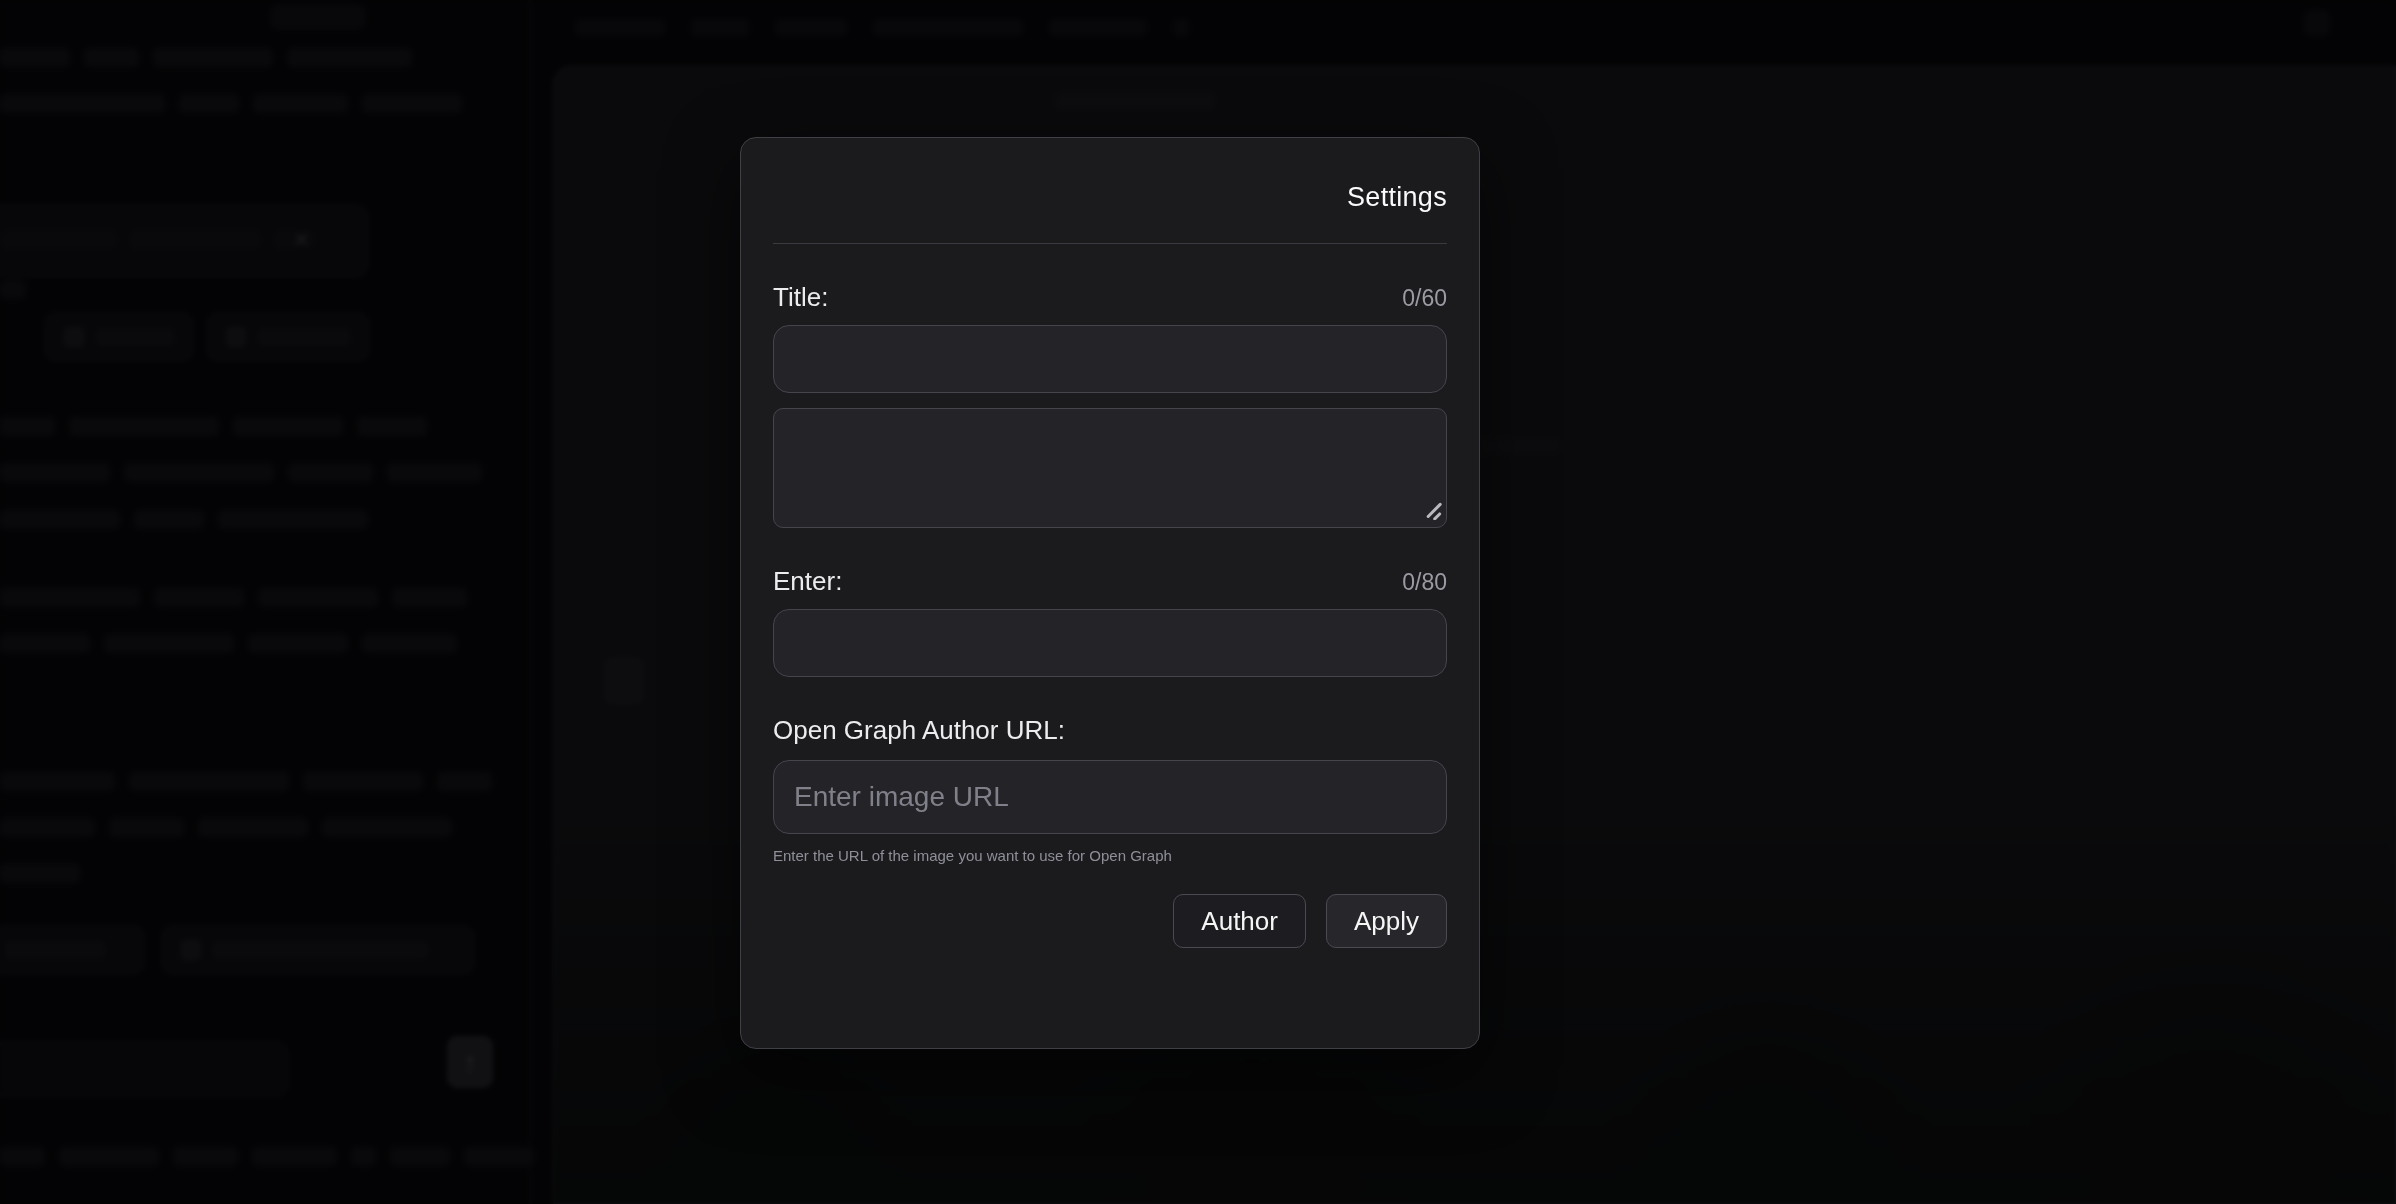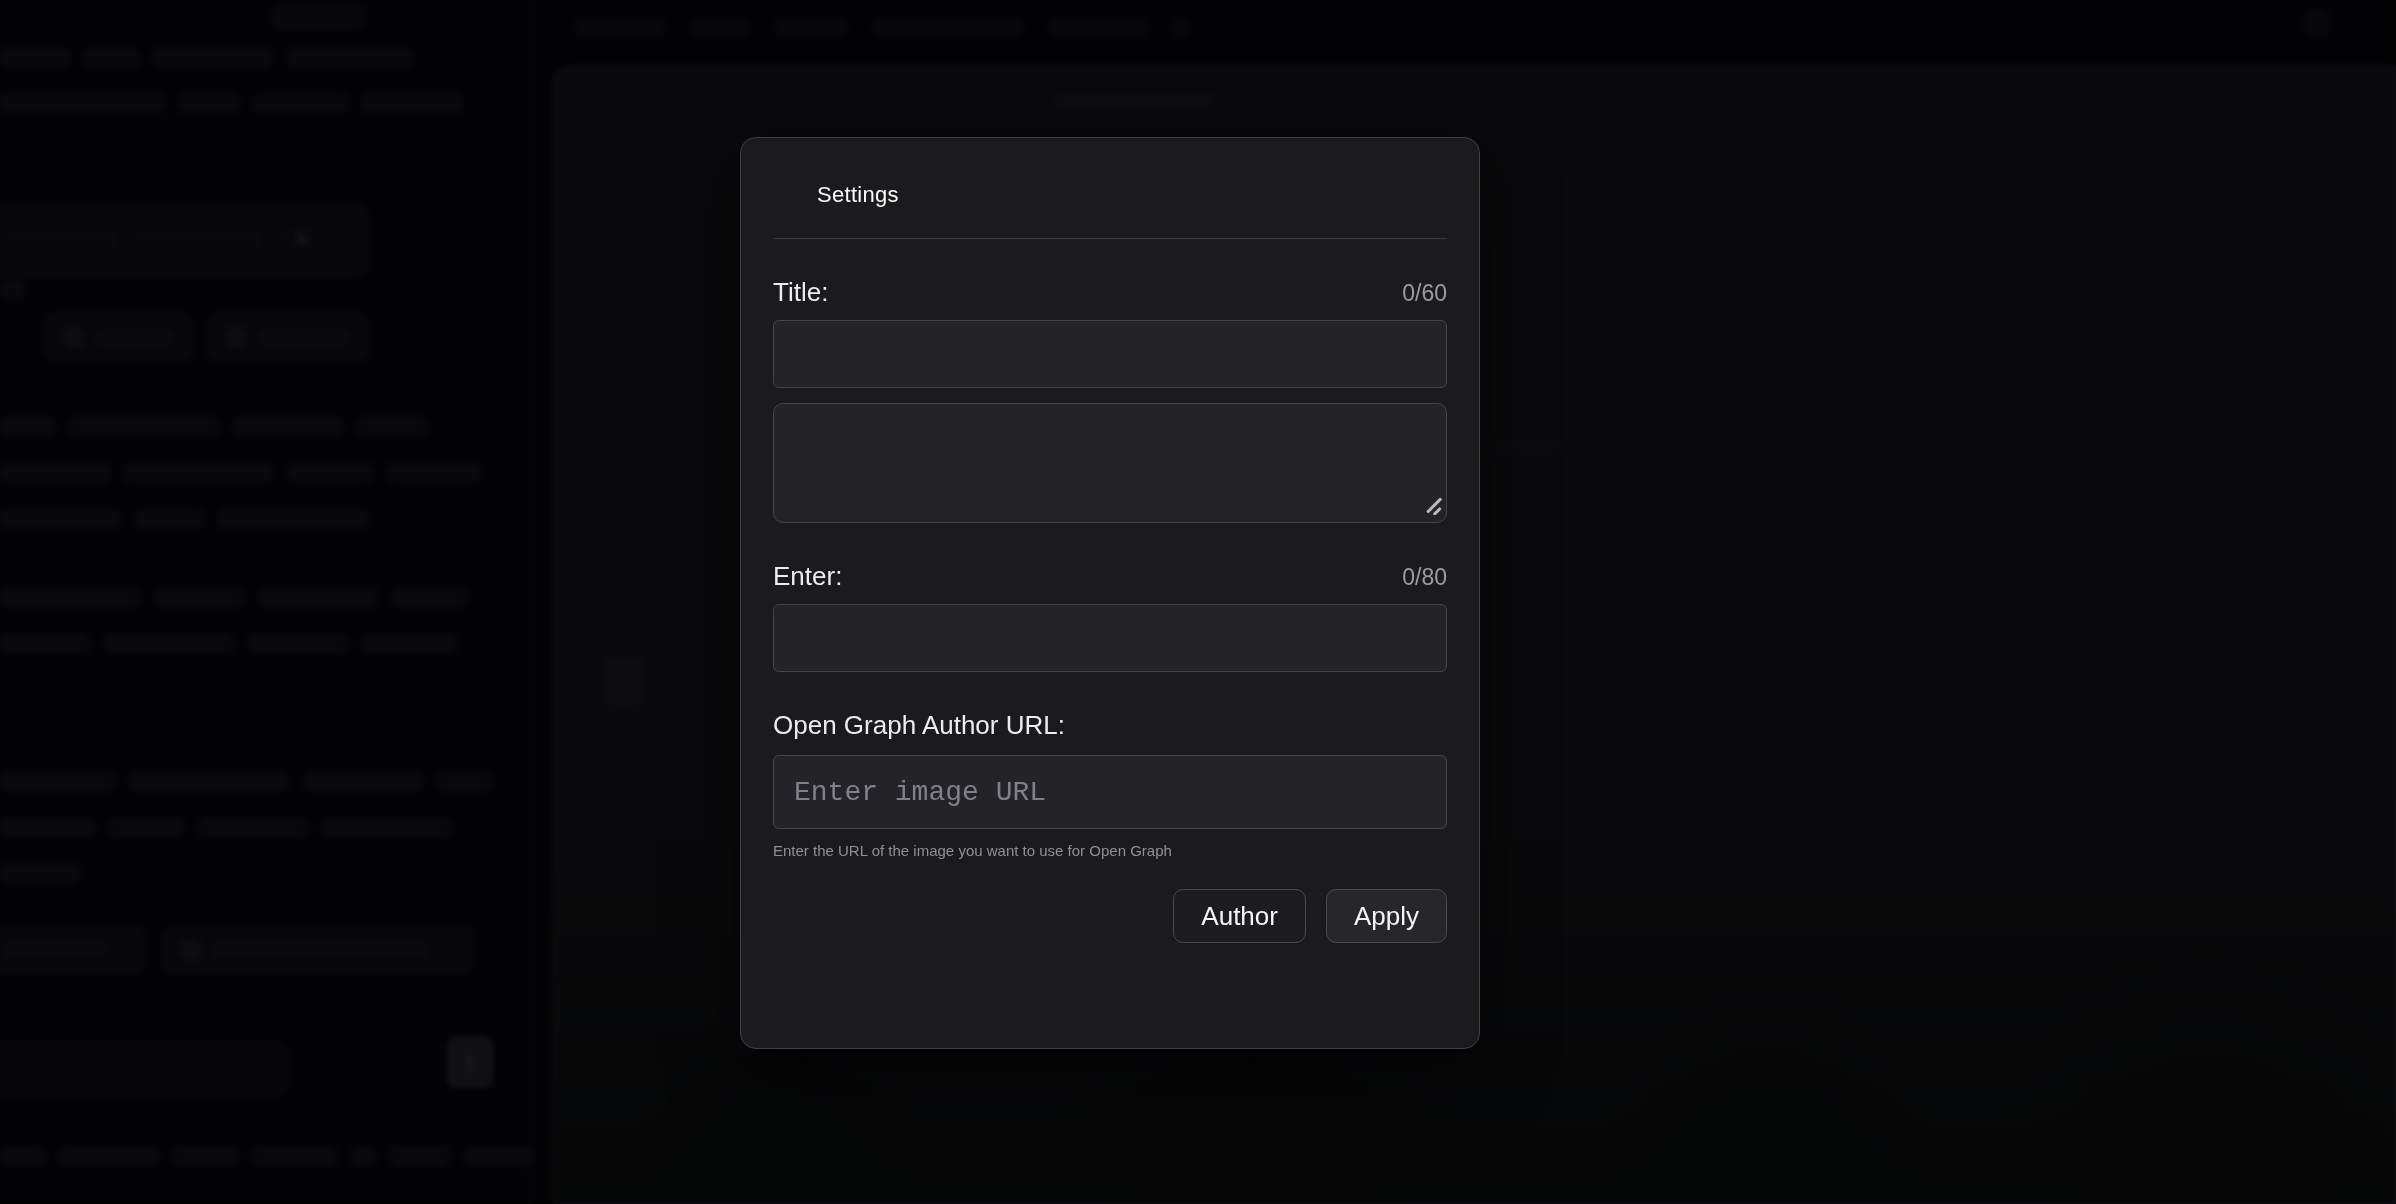--- a/index.html
+++ b/index.html
@@ -55,31 +55,31 @@
     background:#101014; border-radius:7px; filter:blur(2px); }
 
   
   .overlay { position:absolute; inset:0; background:rgba(2,2,4,0.52); backdrop-filter:blur(2px); }
 
   
   .modal { position:absolute; left:740px; top:137px; width:740px; height:912px;
     background:#1b1b1e; border:1px solid #3f3f46; border-radius:16px;
     padding:0 32px 0 32px; box-shadow:0 24px 70px rgba(0,0,0,0.55); z-index:10;
     color:#e8e8ea; }
-  .modal-title { margin:44px 0 0 44px; font-size:22px; font-weight:500; color:#fafafa; letter-spacing:0.3px; }
+  .modal-title { margin:44px 0 0 44px; font-size:27px; font-weight:500; color:#fafafa; letter-spacing:0.3px;text-align:right; }
   .modal-divider { height:1px; background:#3a3a41; margin-top:30px; }
 
   .label-row { display:flex; justify-content:space-between; align-items:flex-end; margin-top:38px; }
   .label-row.first { margin-top:38px; }
   .field-label { font-size:26px; color:#ececee; line-height:30px; }
   .field-counter { font-size:23px; color:#9b9ba4; line-height:28px; }
 
   .text-input { display:block; width:100%; height:68px; margin-top:13px;
-    background:#232328; border:1.5px solid #45454d; border-radius:6px;
-    font-family:Liberation Mono, monospace; font-size:27px; color:#bef264; padding:0 20px; outline:none; }
+    background:#232328; border:1.5px solid #45454d; border-radius:16px;
+    font-family:Liberation Sans, sans-serif; font-size:27px; color:#bef264; padding:0 20px; outline:none; }
   .textarea-wrap { position:relative; margin-top:15px; }
   .text-area { display:block; width:100%; height:120px; resize:none;
     background:#232328; border:1.5px solid #45454d; border-radius:10px;
     font-family:"Liberation Sans", sans-serif; font-size:27px; color:#e8e8ea; padding:12px 20px; outline:none; }
   .resize-handle { position:absolute; right:5px; bottom:8px; width:18px; height:18px; overflow:hidden; }
   .resize-handle::before, .resize-handle::after { content:""; position:absolute; background:#b9b9bf;
     height:2.5px; transform:rotate(-45deg); border-radius:2px; }
   .resize-handle::before { width:20px; left:0px; top:7px; }
   .resize-handle::after  { width:10px; left:8px; top:13px; }
 

